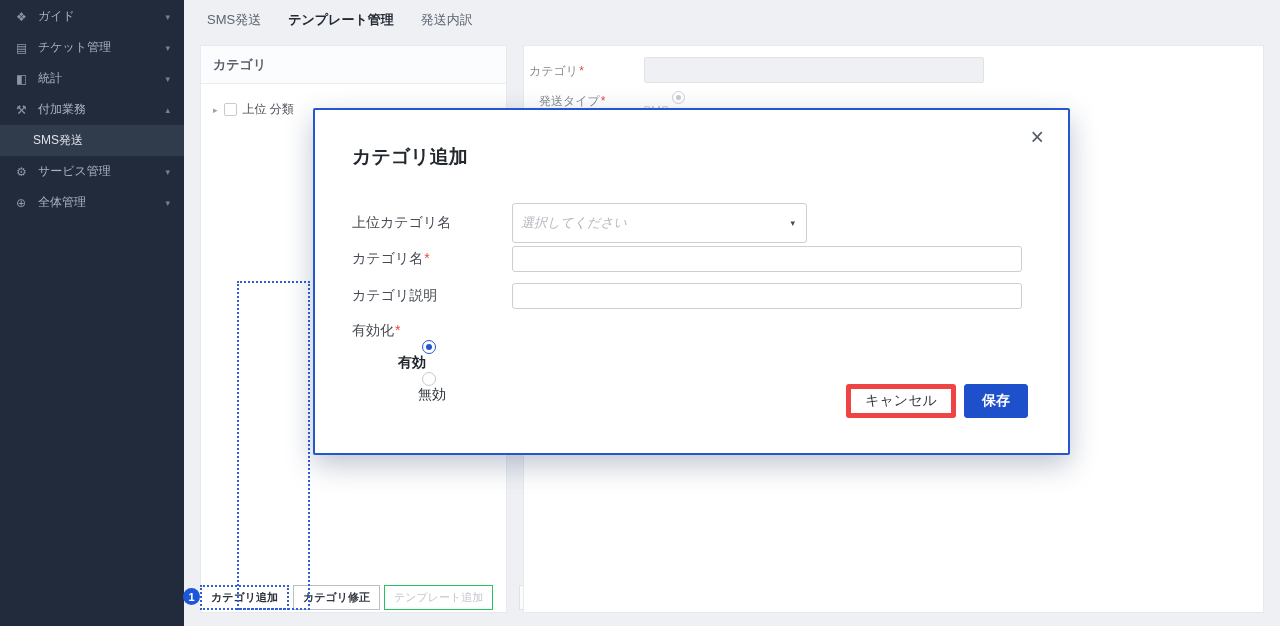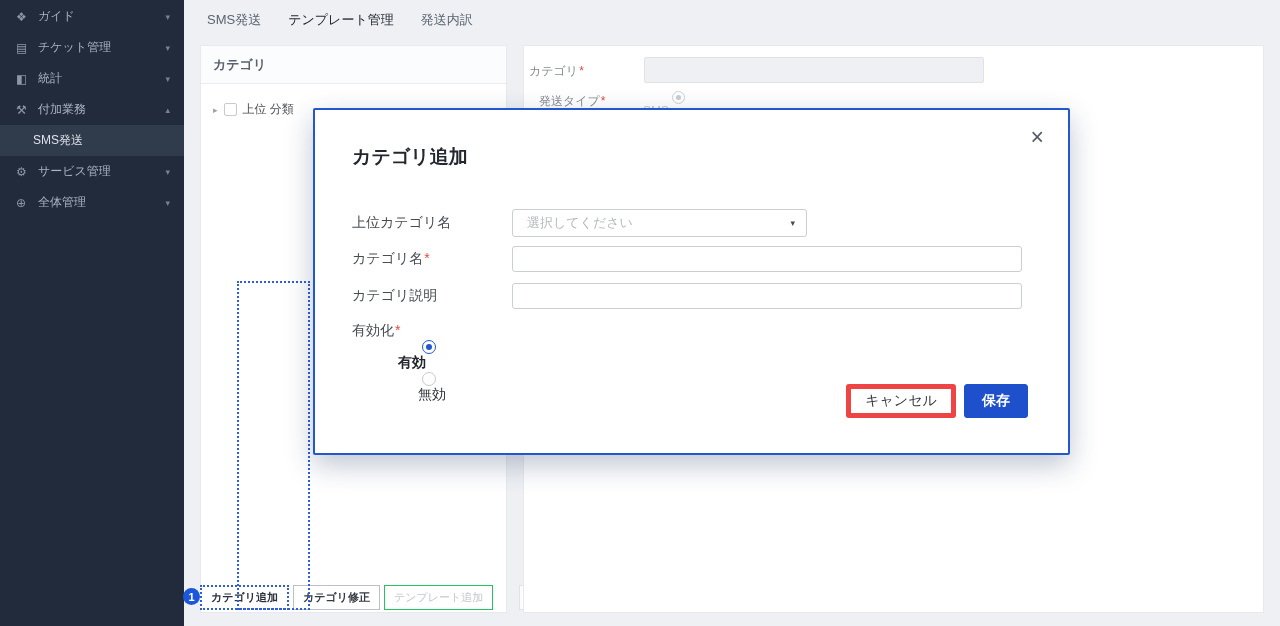--- a/index.html
+++ b/index.html
@@ -10,21 +10,21 @@
   
   .sidebar { position:absolute; left:0; top:0; width:184px; height:626px; background:#212b3b; padding-top:1px; z-index:2; }
   .side-item { display:flex; align-items:center; height:31px; padding:0 14px 0 16px; color:#a9b2c0; font-size:12px; cursor:pointer; }
   .side-item .ico { width:22px; font-size:12px; color:#8d97a7; }
   .side-item .chev { margin-left:auto; font-size:9px; color:#76808f; }
   .side-item.child { padding-left:33px; background:#303b4c; color:#dfe3e9; }
 
   
   .tabbar { position:absolute; left:184px; top:0; width:1096px; height:40px; display:flex; align-items:center; padding-left:16px; background:#eef0f4; z-index:1; }
   .tab { font-size:13px; color:#5b6470; padding:0 7px; margin-right:13px; cursor:pointer; white-space:nowrap; }
-  .tab.active { color:#242a33; font-weight:normal; }
+  .tab.active { color:#242a33; font-weight:bold; }
 
   
   .card { position:absolute; background:#fff; border:1px solid #e7e9ed; }
   .left-card { left:200px; top:45px; width:307px; height:568px; }
   .left-card .hd { height:38px; display:flex; align-items:center; padding:0 12px; font-size:13px; font-weight:bold; color:#5a626e; border-bottom:1px solid #ebedf0; background:#fbfcfd; }
   .tree-row { display:flex; align-items:center; margin:17px 0 0 12px; gap:6px; cursor:pointer; }
   .tree-caret { font-size:9px; color:#9aa1ab; }
   .tree-check { width:13px; height:13px; border:1px solid #c7cbd1; border-radius:2px; background:#fff; }
   .tree-label { font-size:12px; color:#4a4f57; }
 
@@ -53,21 +53,21 @@
   
   .modal { position:absolute; left:313px; top:108px; width:757px; height:347px; background:#fff; border:2px solid #2257d0; border-radius:2px; box-shadow:0 10px 28px rgba(25,45,90,.28); z-index:20; }
   .modal-close { position:absolute; top:16px; right:24px; font-size:23px; color:#555c66; cursor:pointer; line-height:1; font-weight:normal; }
   .modal-title { position:absolute; left:37px; top:34px; font-size:19px; font-weight:bold; color:#23272e; }
   .mrow { position:absolute; left:37px; display:flex; align-items:center; }
   .mrow.r1 { top:99px; height:28px; }
   .mrow.r2 { top:136px; height:26px; }
   .mrow.r3 { top:173px; height:26px; }
   .mrow.r4 { top:212px; height:18px;flex-direction:column; }
   .mlabel { width:160px; font-size:14px; color:#474c54; white-space:nowrap; }
-  .mselect { position:relative; width:295px; height:28px; border:1px solid #ccced3; border-radius:3px; display:flex; align-items:center; padding:0 14px; cursor:pointer; background:#fff; }
+  .mselect { position:relative; width:295px; height:40px; border:1px solid #ccced3; border-radius:3px; display:flex; align-items:center; padding:0 8px; cursor:pointer; background:#fff;font-style:italic; }
   .mselect .ph { font-size:13px; color:#b4b8bd; }
   .mselect .caret { position:absolute; right:11px; font-size:9px; color:#474c54; }
   .minput { width:510px; height:26px; border:1px solid #ccced3; border-radius:3px; background:#fff; font-size:13px; padding:0 8px; color:#333; outline:none; font-family:inherit; }
   .mradio { width:14px; height:14px; border-radius:50%; border:1px solid #c6c9ce; background:#fff; position:relative; margin-right:7px; cursor:pointer; flex:none; }
   .mradio.on { border-color:#2257d0; }
   .mradio.on::after { content:""; position:absolute; left:3px; top:3px; width:6px; height:6px; border-radius:50%; background:#2257d0; }
   .mrlab { font-size:14px; color:#23272e; font-weight:bold; margin-right:40px; white-space:nowrap; }
   .mrlab.off { font-weight:normal; color:#2c313a; margin-right:0; }
   .modal-footer { position:absolute; right:40px; top:274px; display:flex; gap:8px; }
   .btn { height:34px; display:flex; align-items:center; justify-content:center; border-radius:3px; font-size:14px; cursor:pointer; }

